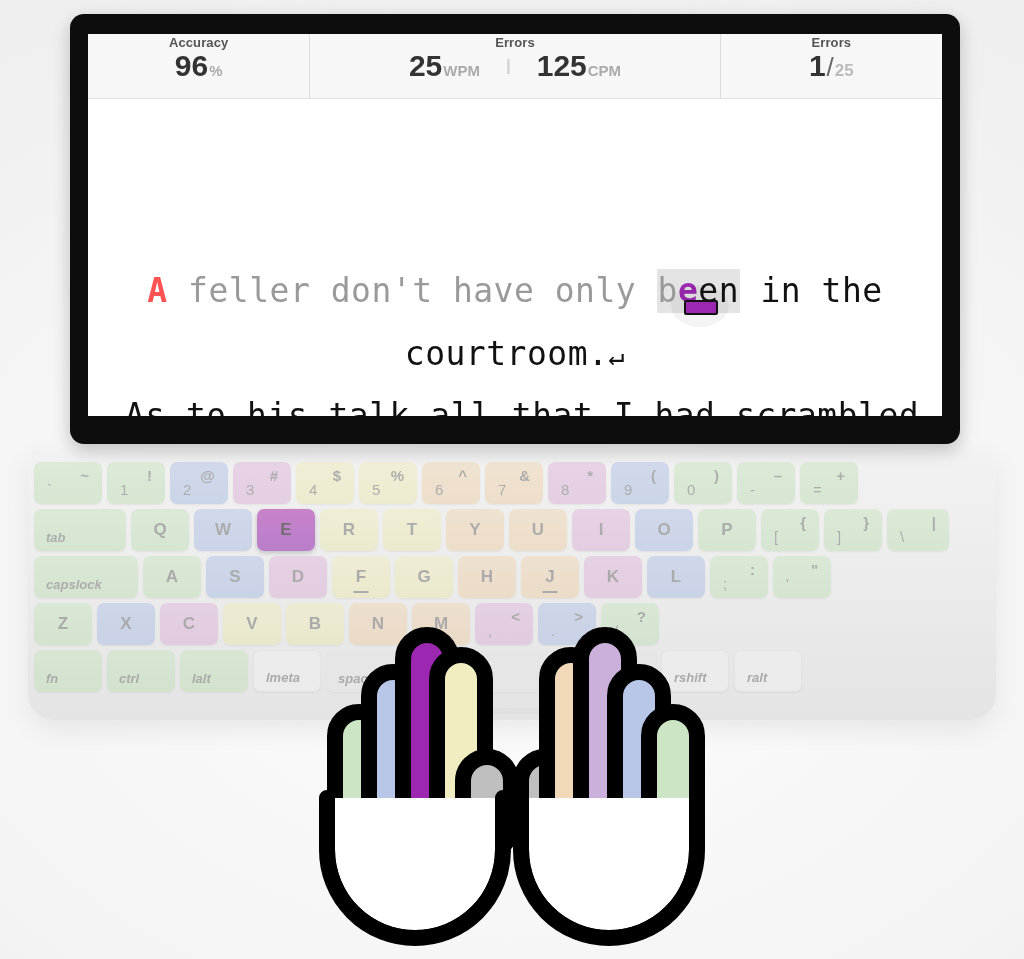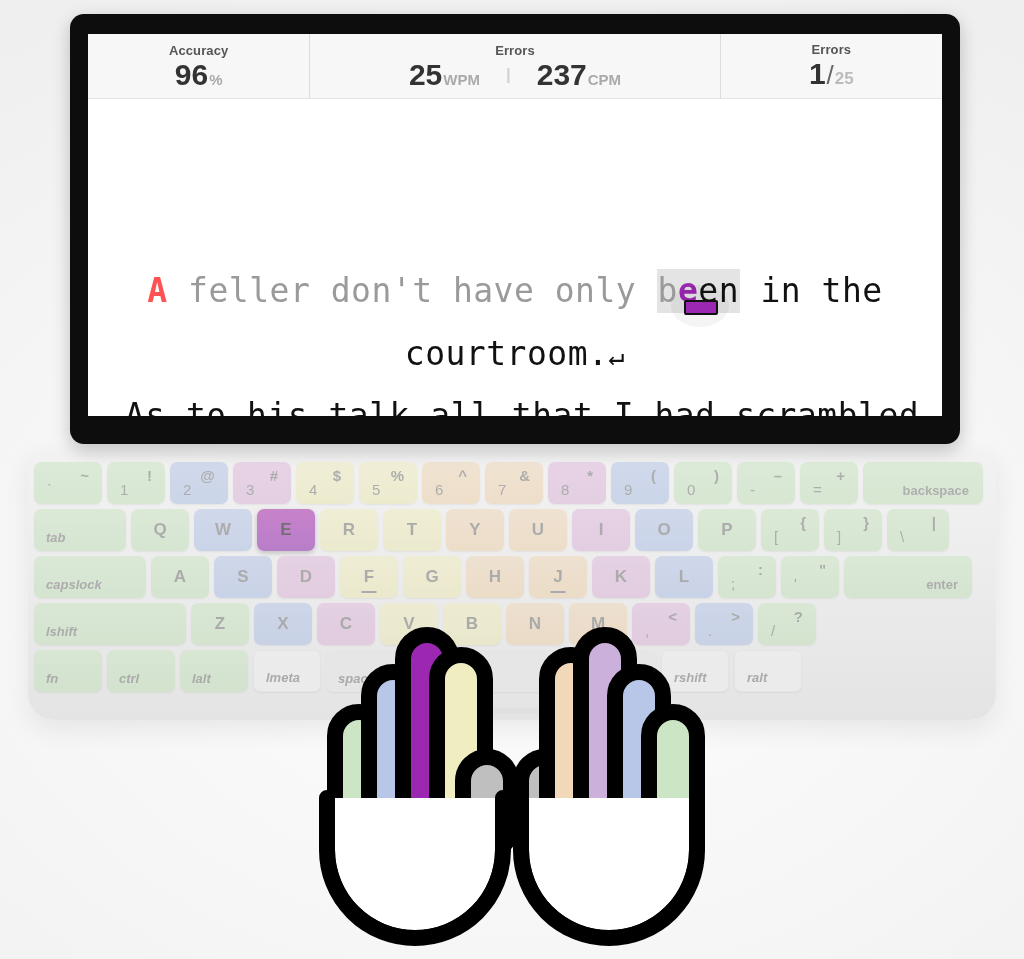--- a/index.html
+++ b/index.html
@@ -43,21 +43,21 @@
     background:#ffffff;overflow:hidden;
   }
 
   
   .stats{
     display:flex;height:64px;background:#f7f7f7;
     border-bottom:1px solid #e3e3e3;
   }
   .stat{
     flex:1;position:relative;
-    display:flex;flex-direction:column;align-items:center;justify-content:center;
+    display:flex;flex-direction:column;align-items:center;
     padding-top:2px;
   }
   .stat + .stat{border-left:1px solid #dcdcdc;}
   .stat.speed{flex:1.85;}
   .stat-label{
     font-size:13px;font-weight:bold;color:#555;line-height:1.1;
     margin-bottom:1px;letter-spacing:.1px;
   }
   .stat-row{display:flex;align-items:baseline;justify-content:center;}
   .stat-val{font-size:30px;font-weight:bold;color:#333;line-height:1;}
@@ -175,21 +175,21 @@
             <span class="stat-unit">%</span>
           </div>
         </div>
 
         <div class="stat speed">
           <div class="stat-label">Errors</div>
           <div class="stat-row">
             <span class="stat-val">25</span>
             <span class="stat-unit">WPM</span>
             <span class="stat-sep">|</span>
-            <span class="stat-val">237</span>
+            <span class="stat-val">125</span>
             <span class="stat-unit">CPM</span>
           </div>
         </div>
 
 
         <div class="stat">
           <div class="stat-label">Errors</div>
           <div class="stat-row">
             <span class="stat-val">1</span>
             <span class="stat-slash">/</span>
@@ -265,23 +265,20 @@
         <span class="main">0</span>
       </div>
       <div class="key f-green sym" style="width: 58px;">
         <span class="top">–</span>
         <span class="main">-</span>
       </div>
       <div class="key f-green sym" style="width: 58px;">
         <span class="top">+</span>
         <span class="main">=</span>
       </div>
-      <div class="key f-green wide right-lbl" style="width: 120px;">
-        <span class="main">backspace</span>
-      </div>
     </div>
     <div class="krow">
       <div class="key f-green wide" style="width: 92px;">
         <span class="main">tab</span>
       </div>
       <div class="key f-green" style="width: 58px;">
         <span class="main">Q</span>
       </div>
       <div class="key f-blue" style="width: 58px;">
         <span class="main">W</span>
@@ -317,21 +314,21 @@
       <div class="key f-green sym" style="width: 58px;">
         <span class="top">}</span>
         <span class="main">]</span>
       </div>
       <div class="key f-green sym" style="width: 62px;">
         <span class="top">|</span>
         <span class="main">\</span>
       </div>
     </div>
     <div class="krow">
-      <div class="key f-green wide" style="width: 112px;">
+      <div class="key f-green wide" style="width: 104px;">
         <span class="main">capslock</span>
       </div>
       <div class="key f-green" style="width: 58px;">
         <span class="main">A</span>
       </div>
       <div class="key f-blue" style="width: 58px;">
         <span class="main">S</span>
       </div>
       <div class="key f-violet" style="width: 58px;">
         <span class="main">D</span>
@@ -355,28 +352,22 @@
         <span class="main">L</span>
       </div>
       <div class="key f-green sym" style="width: 58px;">
         <span class="top">:</span>
         <span class="main">;</span>
       </div>
       <div class="key f-green sym" style="width: 58px;">
         <span class="top">"</span>
         <span class="main">'</span>
       </div>
-      <div class="key f-green wide right-lbl" style="width: 128px;">
-        <span class="main">enter</span>
-      </div>
     </div>
     <div class="krow">
-      <div class="key f-green wide" style="width: 152px;">
-        <span class="main">lshift</span>
-      </div>
       <div class="key f-green" style="width: 58px;">
         <span class="main">Z</span>
       </div>
       <div class="key f-blue" style="width: 58px;">
         <span class="main">X</span>
       </div>
       <div class="key f-violet" style="width: 58px;">
         <span class="main">C</span>
       </div>
       <div class="key f-yellow" style="width: 58px;">

